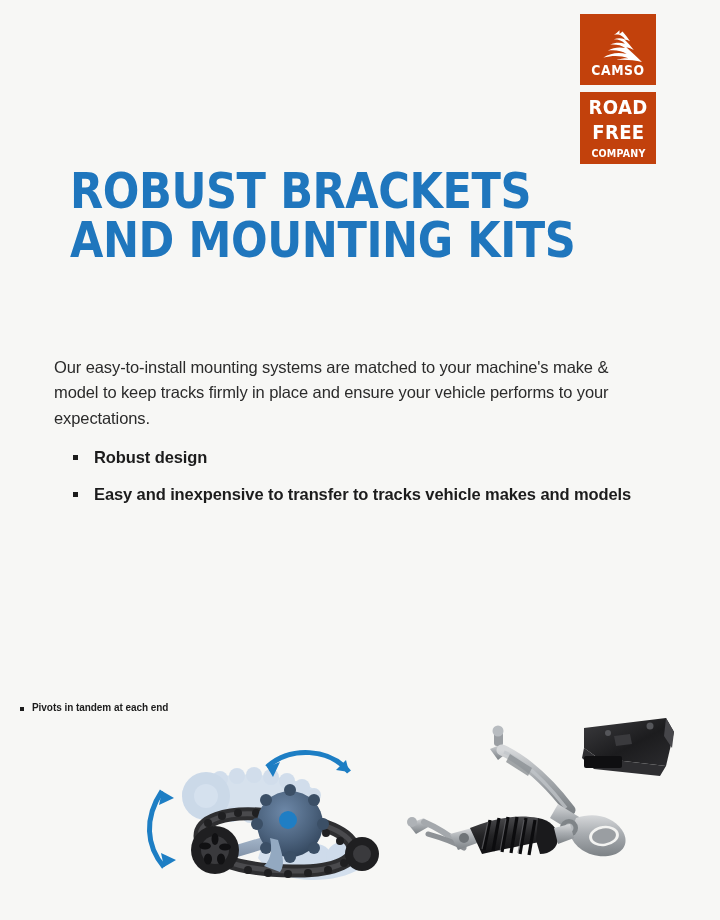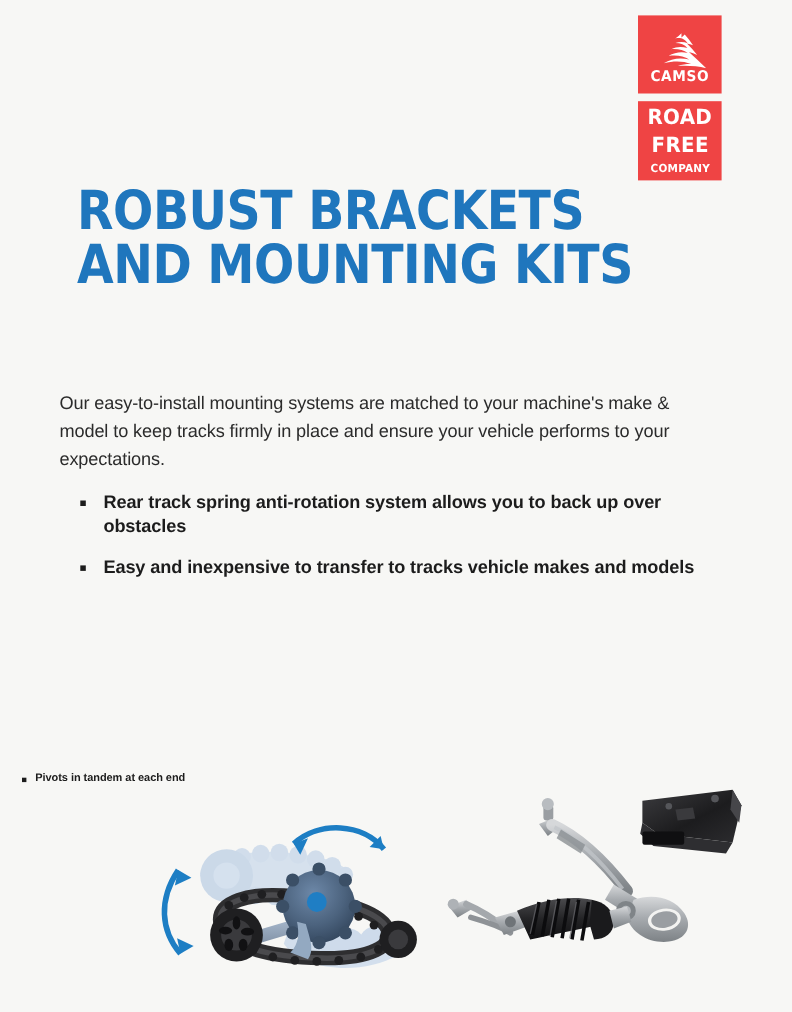--- a/index.html
+++ b/index.html
@@ -19,21 +19,21 @@
 
   
   .logo-stack {
     position: absolute;
     top: 14px;
     left: 580px;
     width: 76px;
   }
 
   .logo-box {
-    background: #ef4444;
+    background: #c2410c;
     width: 76px;
     display: flex;
     flex-direction: column;
     align-items: center;
     justify-content: center;
   }
 
   .logo-camso {
     height: 71px;
     padding-top: 6px;
@@ -193,21 +193,21 @@
 <h1 class="headline">
   <span class="headline-line">ROBUST BRACKETS</span>
   <span class="headline-line">AND MOUNTING KITS</span>
 </h1>
 
 <p class="intro">Our easy-to-install mounting systems are matched to your machine's make &amp; model to keep tracks firmly in place and ensure your vehicle performs to your expectations.</p>
 
 <ul class="bullets">
   <li class="bullet-item">
     <span class="bullet-marker"></span>
-    <span>Rear track spring anti-rotation system allows you to back up over obstacles</span>
+    <span>Robust design</span>
   </li>
   <li class="bullet-item">
     <span class="bullet-marker"></span>
     <span>Easy and inexpensive to transfer to tracks vehicle makes and models</span>
   </li>
 </ul>
 
 <div class="footnote">
   <span class="footnote-marker"></span>
   <span>Pivots in tandem at each end</span>

